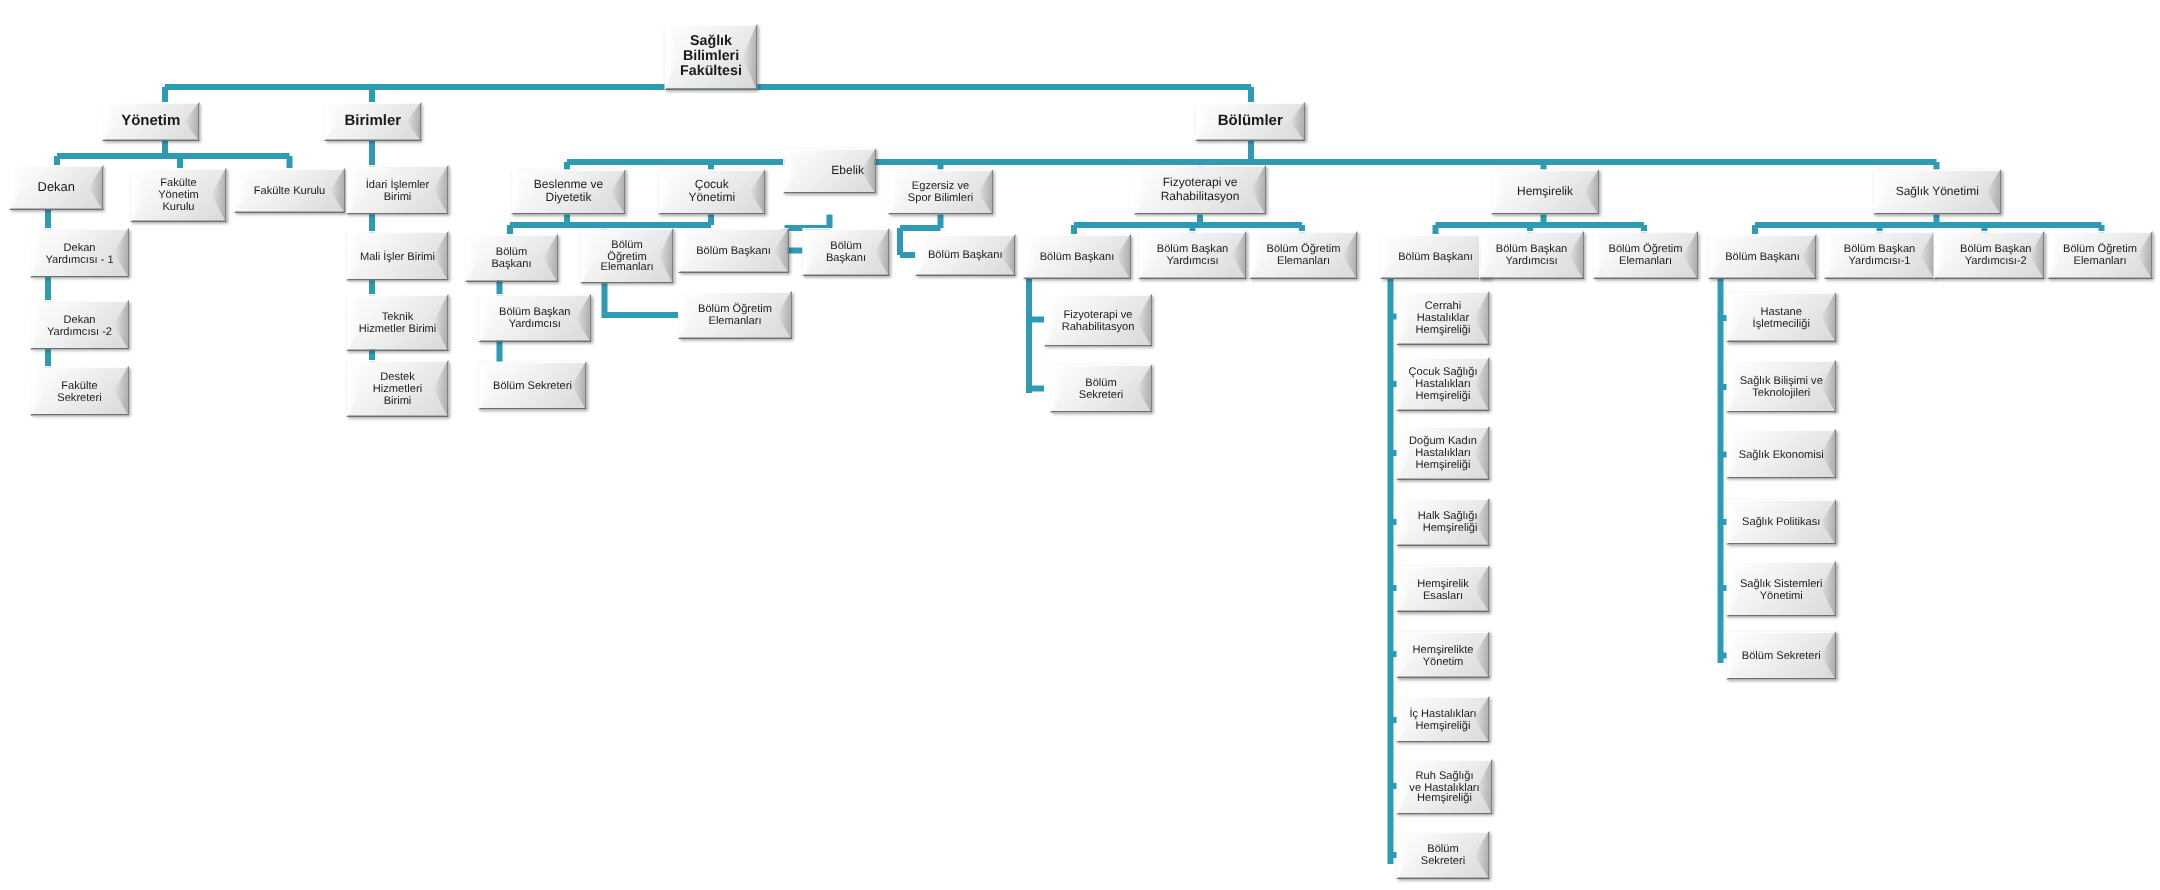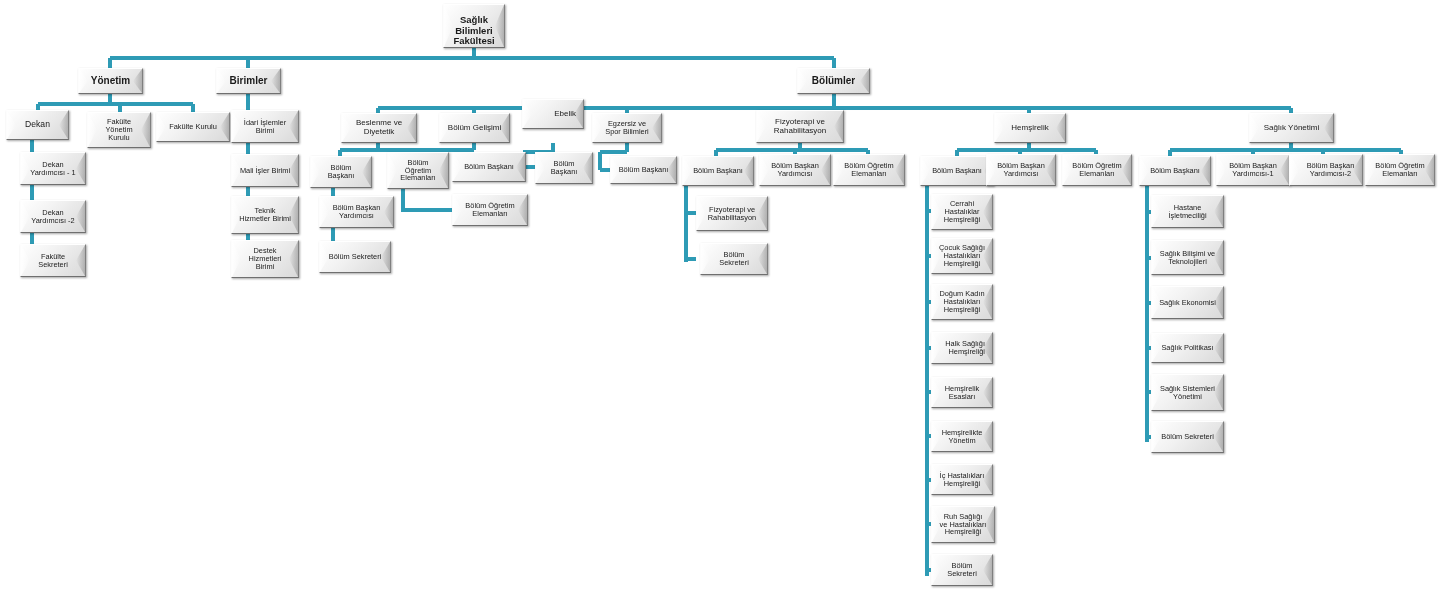--- a/index.html
+++ b/index.html
@@ -171,25 +171,25 @@
       <path d="M1147,186 L1147,442"></path>
       <path d="M1147,212 L1158,212"></path>
       <path d="M1147,258 L1158,258"></path>
       <path d="M1147,303 L1158,303"></path>
       <path d="M1147,348 L1158,348"></path>
       <path d="M1147,392 L1158,392"></path>
       <path d="M1147,437 L1158,437"></path>
     </g>
   </svg>
 
-  <div class="node lvl0" style="left:443px;top:4px;width:62px;height:44px;align-items:flex-end;">
+  <div class="node lvl0" style="left:443px;top:16px;width:62px;height:44px;">
     <span>Sağlık Bilimleri Fakültesi</span>
   </div>
 
-  <div class="node lvl1" style="left:78px;top:68px;width:65px;height:26px;">
+  <div class="node lvl1" style="left:68px;top:68px;width:65px;height:26px;">
     <span>Yönetim</span>
   </div>
   <div class="node lvl1" style="left:216px;top:68px;width:65px;height:26px;">
     <span>Birimler</span>
   </div>
   <div class="node lvl1" style="left:797px;top:68px;width:73px;height:26px;">
     <span>Bölümler</span>
   </div>
 
   <div class="node lvl2" style="left:6px;top:110px;width:63px;height:30px;">
@@ -234,21 +234,21 @@
     <span>Bölüm Öğretim Elemanları</span>
   </div>
   <div class="node lvl4" style="left:319px;top:196px;width:75px;height:32px;">
     <span>Bölüm  Başkan Yardımcısı</span>
   </div>
   <div class="node lvl4" style="left:319px;top:241px;width:72px;height:32px;">
     <span>Bölüm Sekreteri</span>
   </div>
 
   <div class="node lvl3" style="left:439px;top:113px;width:71px;height:30px;">
-    <span>Bölüm Gelişimi</span>
+    <span>Çocuk Yönetimi</span>
   </div>
   <div class="node lvl4" style="left:452px;top:152px;width:74px;height:30px;">
     <span>Bölüm  Başkanı</span>
   </div>
   <div class="node lvl4" style="left:452px;top:194px;width:76px;height:32px;">
     <span>Bölüm Öğretim Elemanları</span>
   </div>
 
   <div class="node lvl3" style="left:522px;top:99px;width:62px;height:30px;justify-content:flex-end;">
     <span>Ebelik</span>

